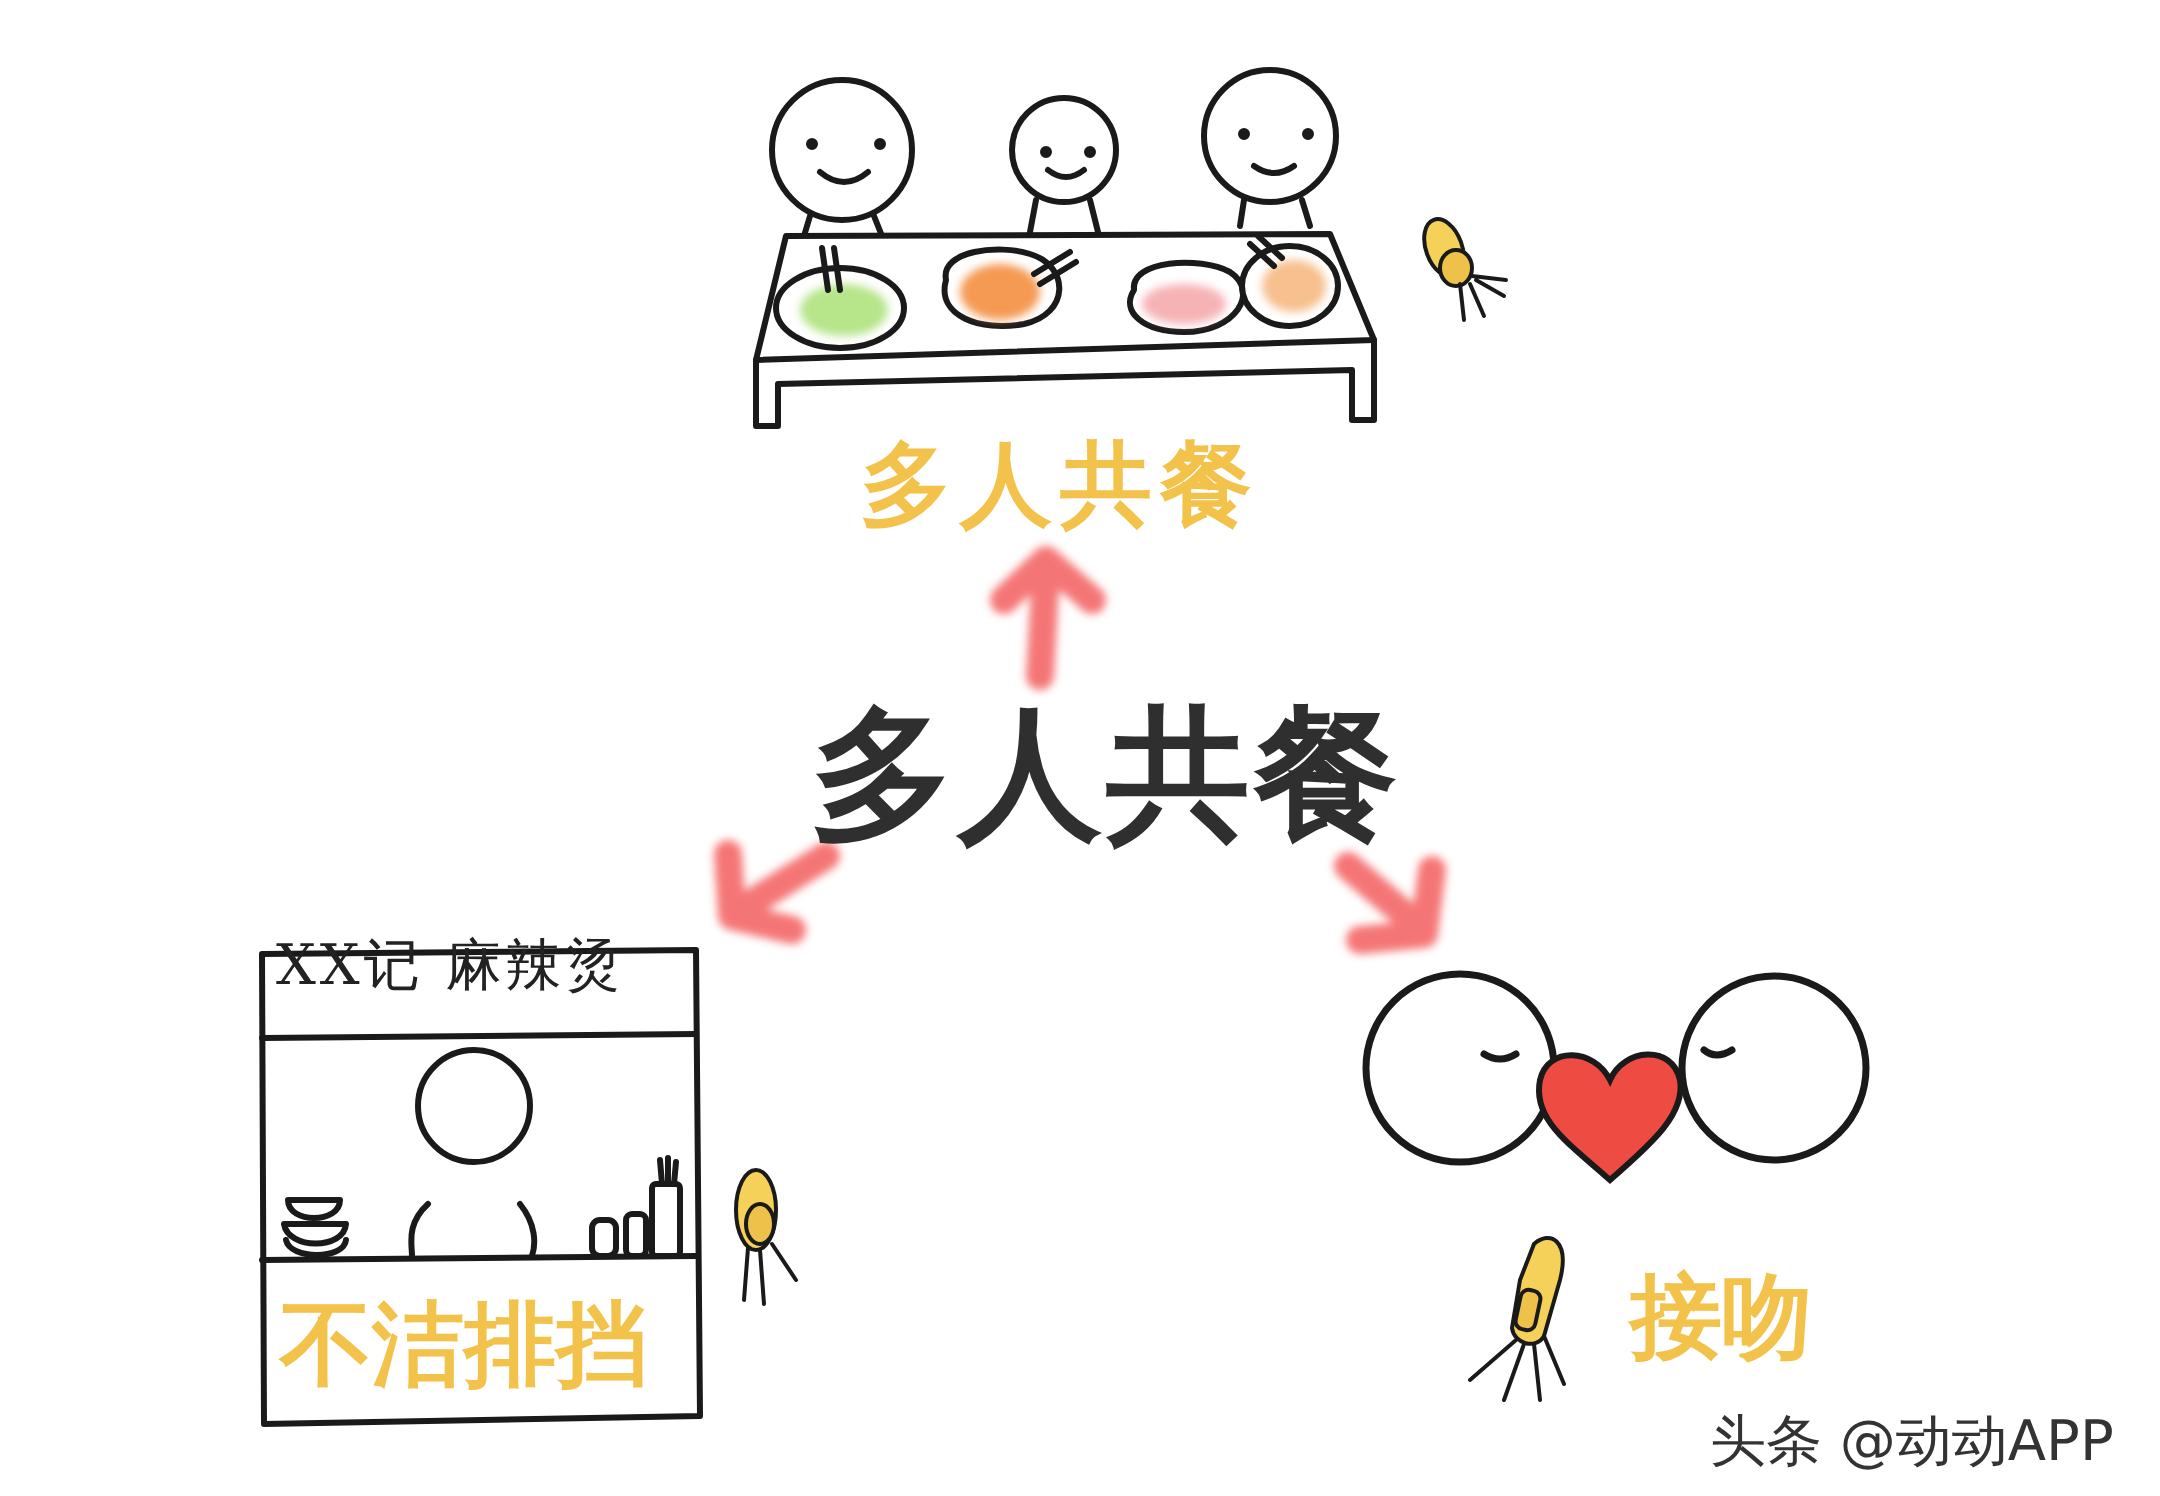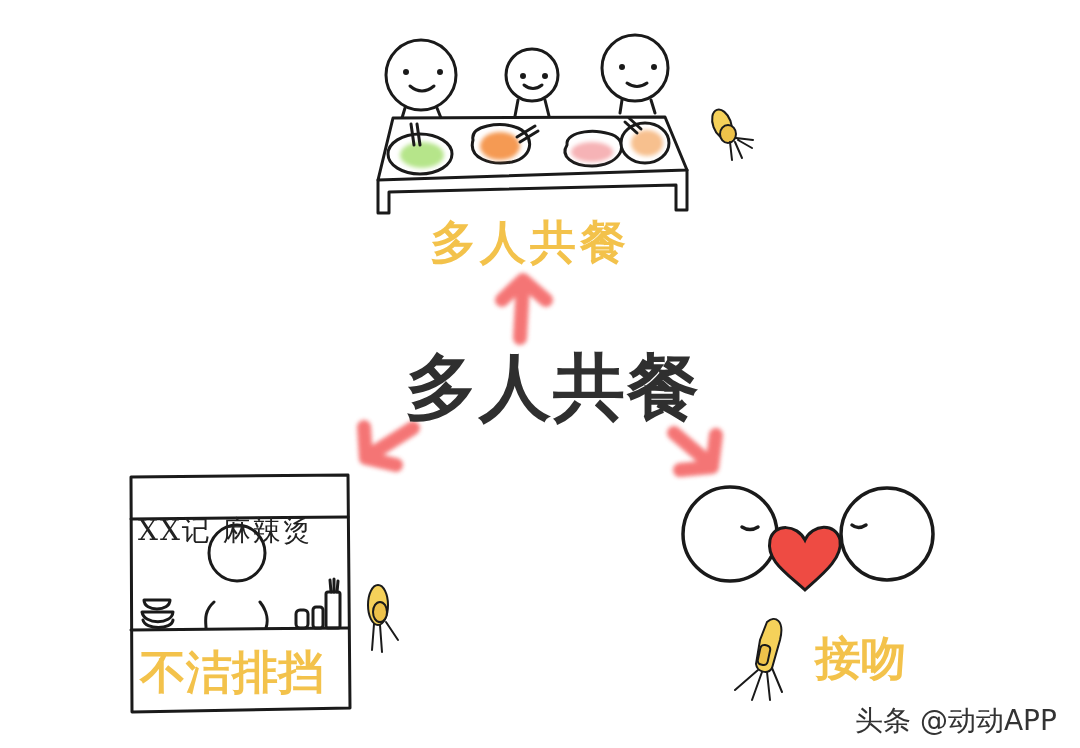--- a/index.html
+++ b/index.html
@@ -4,21 +4,21 @@
   <style>
     html, body { margin: 0; padding: 0; background: #ffffff; }
     #stage { position: relative; width: 1080px; height: 748px; overflow: hidden; background: #ffffff; font-family: "DejaVu Sans", sans-serif; }
     svg.art { position: absolute; left: 0; top: 0; }
     .label { position: absolute; font-weight: bold; white-space: nowrap; }
     .yellow { color: #f3c24b; }
     #title { left: 405px; top: 340px; font-size: 72px; color: #2f2f2f; letter-spacing: 2px; }
     #lbl-top { left: 430px; top: 212px; font-size: 46px; letter-spacing: 4px; }
     #lbl-left { left: 140px; top: 642px; font-size: 46px; letter-spacing: 0px; }
     #lbl-right { left: 815px; top: 628px; font-size: 46px; }
-    #stall-sign { left: 138px; top: 512px; font-size: 28px; color: #222; font-weight: normal; font-family: "DejaVu Serif", serif; letter-spacing: 2px; }
+    #stall-sign { left: 138px; top: 464px; font-size: 28px; color: #222; font-weight: normal; font-family: "DejaVu Serif", serif; letter-spacing: 2px; }
     #watermark { left: 855px; top: 702px; font-size: 28px; color: #333; font-weight: normal; text-shadow: 0 0 2px #fff; }
   </style>
 </head>
 <body>
 
 <div id="stage">
 
   <svg class="art" width="1080" height="748" viewBox="0 0 1080 748">
     <defs>
       <filter id="soft" x="-20%" y="-20%" width="140%" height="140%">

